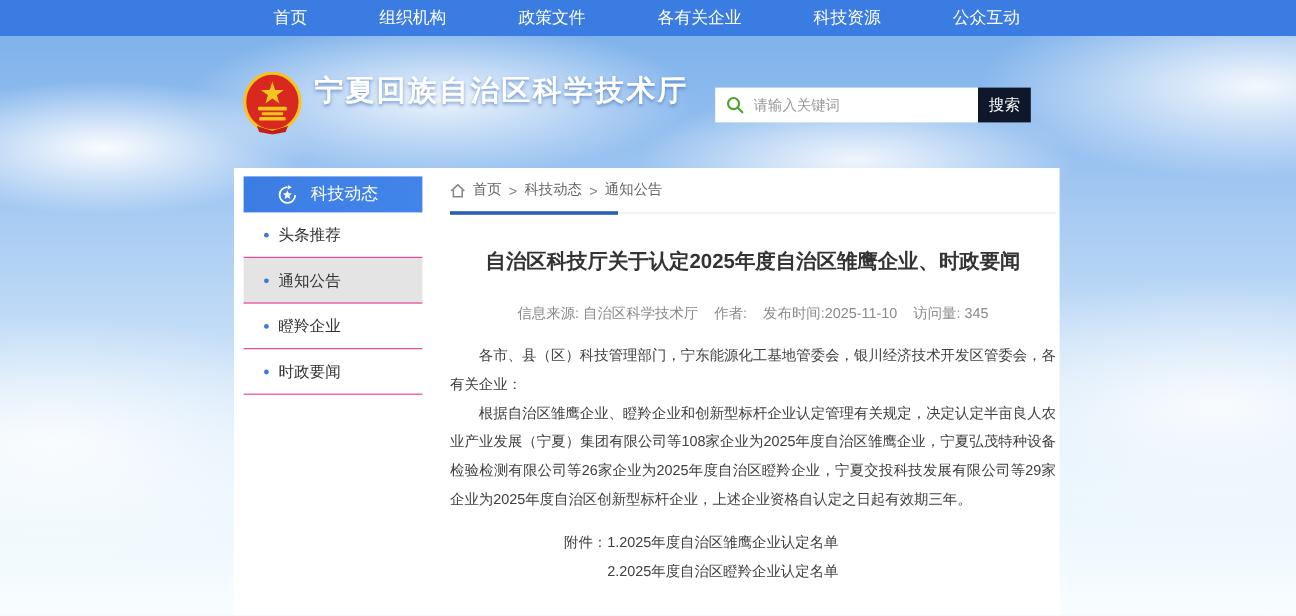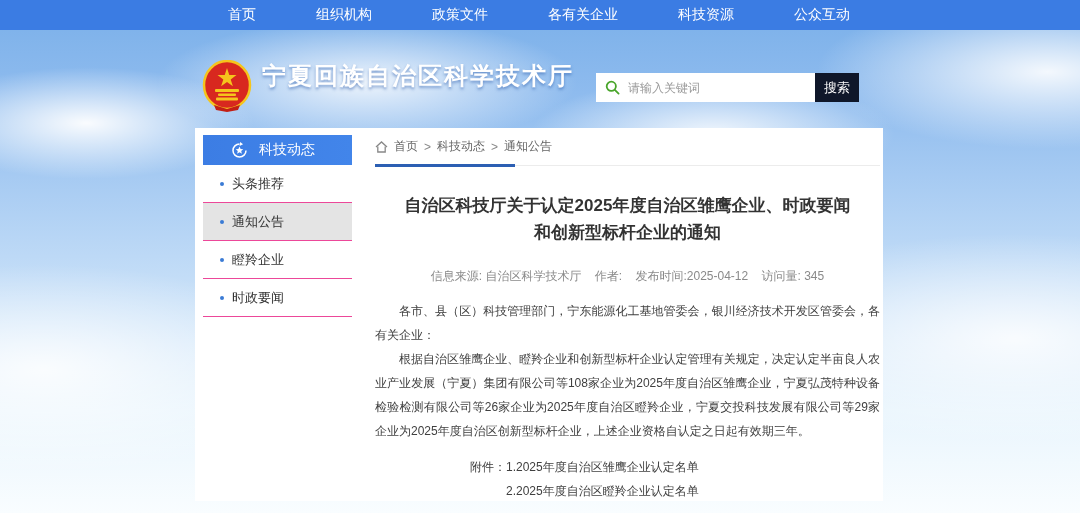--- a/index.html
+++ b/index.html
@@ -42,21 +42,21 @@
   .searchbar { position:absolute; left:596px; top:73px; height:16px; display:flex; }
   .search-box { position:relative; width:219px; height:29px; background:#fff; }
   .search-box input { width:100%; height:100%; border:0; outline:none; padding-left:32px;
     font-size:12px; color:#333; font-family:inherit; }
   .search-box input::placeholder { color:#9a9a9a; }
   .search-box .mag { position:absolute; left:9px; top:7px; }
   .search-btn { width:44px; height:29px; border:0; background:#0f172a; color:#fff;
     font-size:13px; cursor:pointer; font-family:inherit; }
 
   
-  .panel { position:absolute; left:195px; top:128px; width:688px; height:373px; background:#fff; }
+  .panel { position:absolute; left:195px; top:140px; width:688px; height:373px; background:#fff; }
 
   
   .sidebar { position:absolute; left:8px; top:7px; width:149px; }
   .sidebar-header { height:30px; background:linear-gradient(90deg,#3c7de4,#4285ea);
     color:#fff; font-size:14px; display:flex; align-items:center; padding-left:28px; }
   .sidebar-header .sicon { margin-right:11px; display:flex; }
   .sidebar-item { height:38px; display:flex; align-items:center; padding-left:17px;
     border-bottom:1px solid #ec4899; font-size:13px; color:#333; cursor:pointer; }
   .sidebar-item .dot { width:4px; height:4px; border-radius:50%; background:#3a7bd5; margin-right:8px; }
   .sidebar-item.active { background:#e4e4e4; }
@@ -169,27 +169,26 @@
         <a>首页</a>
         <span class="sep">&gt;</span>
         <a>科技动态</a>
         <span class="sep">&gt;</span>
         <span>通知公告</span>
         <span class="crumb-accent"></span>
       </div>
 
       <div class="article-title">
         <div>自治区科技厅关于认定2025年度自治区雏鹰企业、时政要闻</div>
-        <div>和创新型标杆企业的通知</div>
       </div>
 
       <div class="article-meta">
         <span>信息来源: 自治区科学技术厅</span>
         <span>作者:</span>
-        <span>发布时间:2025-04-12</span>
+        <span>发布时间:2025-11-10</span>
         <span>访问量: 345</span>
       </div>
 
       <div class="article-body">
         <p>各市、县（区）科技管理部门，宁东能源化工基地管委会，银川经济技术开发区管委会，各有关企业：</p>
         <p>根据自治区雏鹰企业、瞪羚企业和创新型标杆企业认定管理有关规定，决定认定半亩良人农业产业发展（宁夏）集团有限公司等108家企业为2025年度自治区雏鹰企业，宁夏弘茂特种设备检验检测有限公司等26家企业为2025年度自治区瞪羚企业，宁夏交投科技发展有限公司等29家企业为2025年度自治区创新型标杆企业，上述企业资格自认定之日起有效期三年。</p>
       </div>
 
       <div class="attachments">
         <span>附件：</span>

